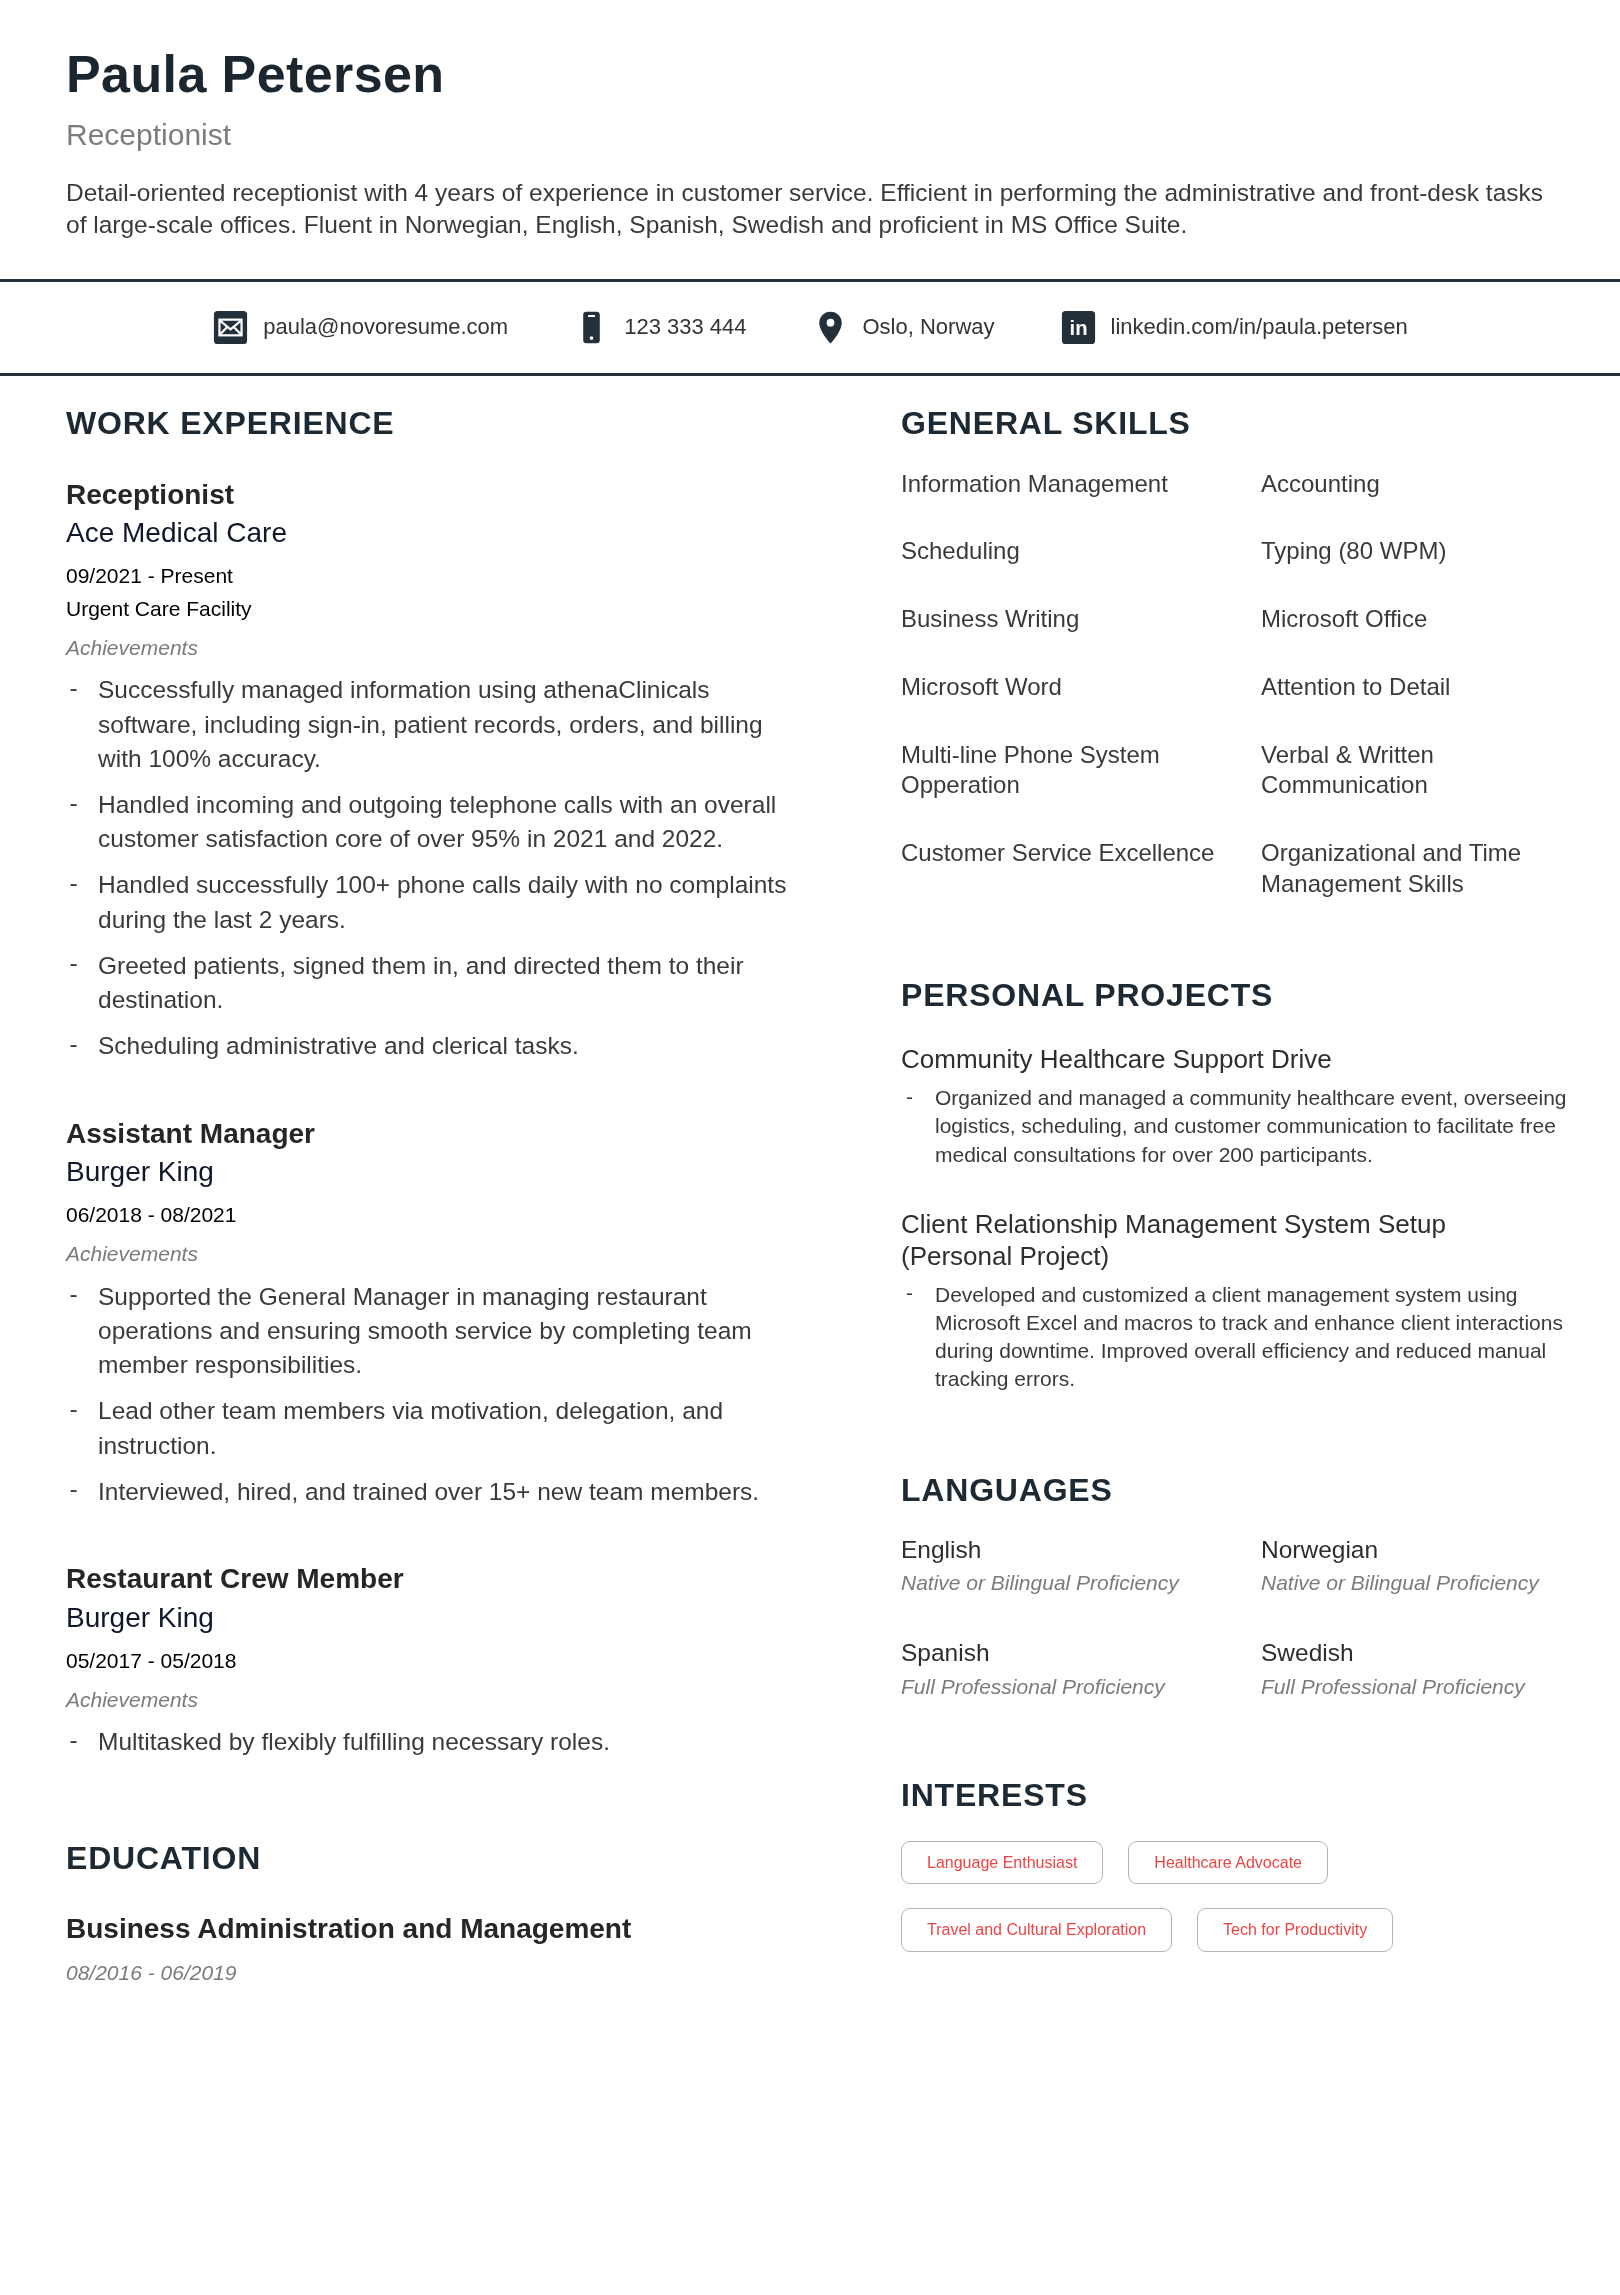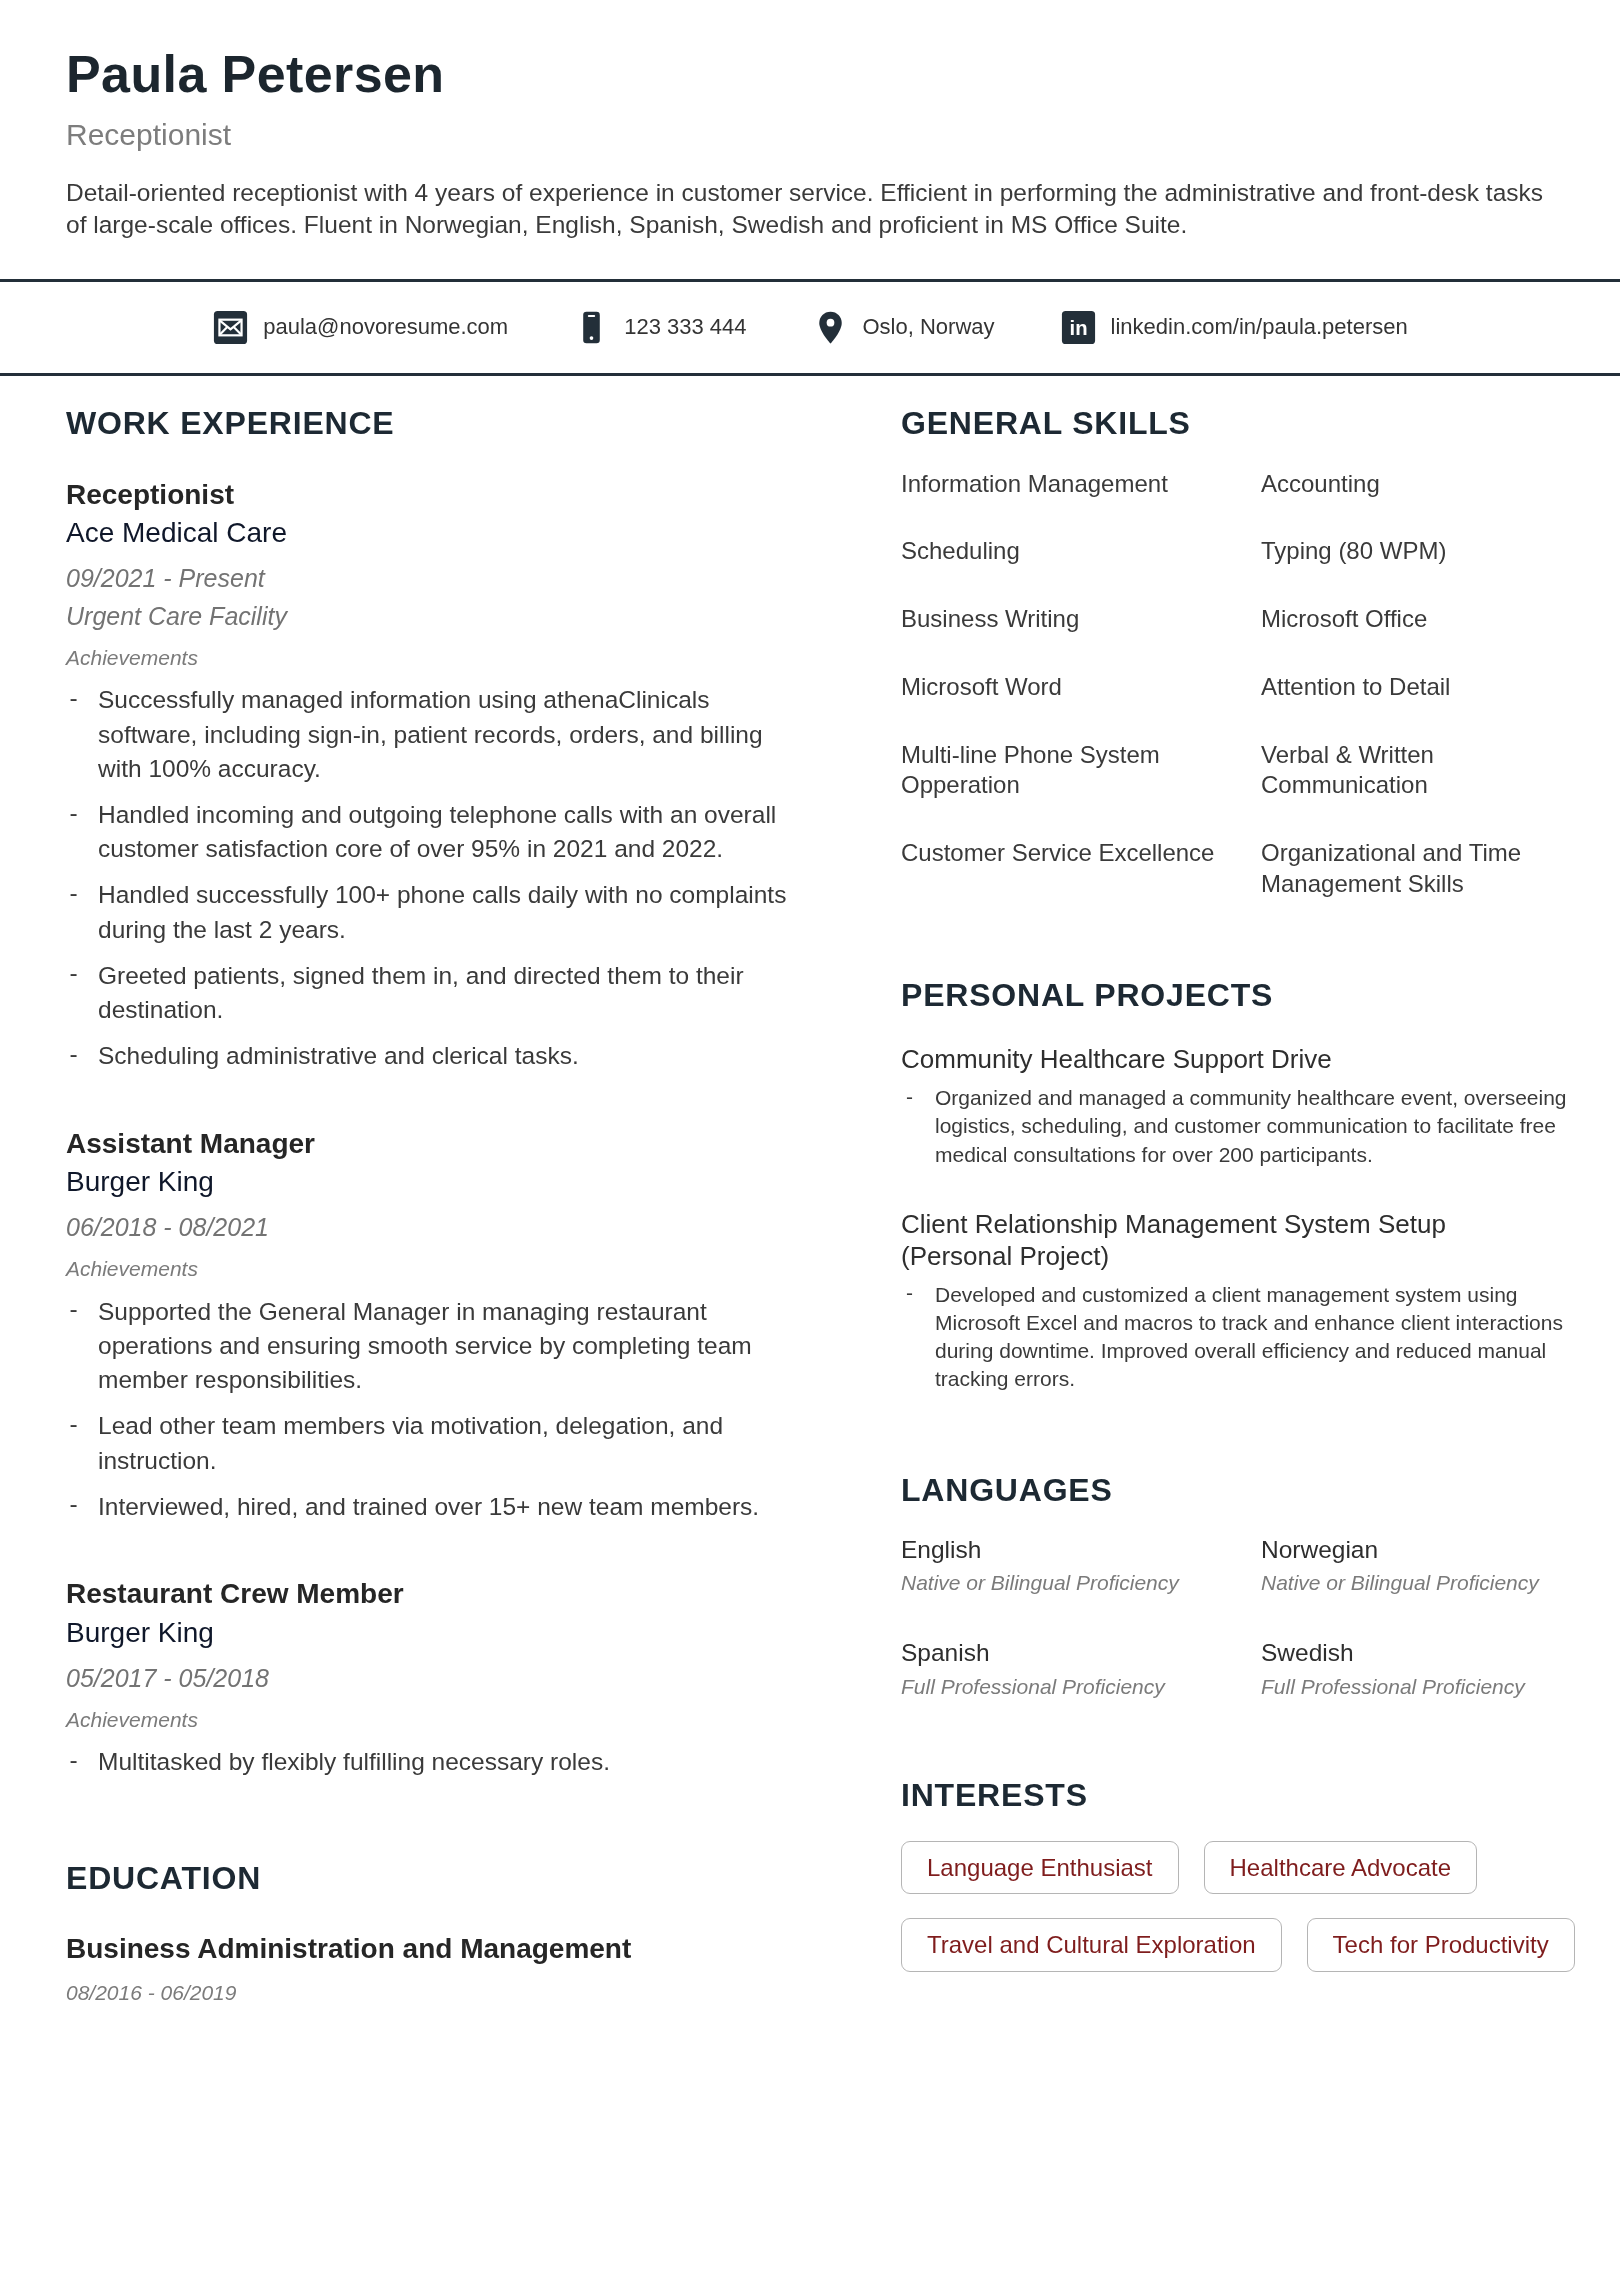--- a/index.html
+++ b/index.html
@@ -33,21 +33,21 @@
     font-size:32px; font-weight:700; color:#1d2933; letter-spacing:0.8px;
   }
   .right-section { margin-top:0; }
   .right-section + .right-section { margin-top:78px; }
 
   
   .entry { margin-top:37px; }
   .entry + .entry { margin-top:54px; }
   .entry-title { font-size:28px; font-weight:700; color:#262626; }
   .entry-company { font-size:28px; font-weight:400; color:#0f172a; margin-top:6.8px; }
-  .entry-meta { font-size:25px; font-style:italic; color:#737373; margin-top:15px; }
+  .entry-meta { font-size:21px; color:#000000; margin-top:15px; }
   .entry-meta.tight { margin-top:8.4px; }
   .ach-label { font-size:21px; font-style:italic; color:#7b7b7b; margin-top:15px; }
 
   ul.bullets { list-style:none; margin-top:13.5px; }
   ul.bullets li {
     position:relative; padding-left:32px; font-size:24.5px; line-height:1.4;
     color:#3a3a3a; margin-top:11.8px;
   }
   ul.bullets li::before {
     content:"-"; position:absolute; left:3.4px; top:-2.5px; color:#3a3a3a;
@@ -81,21 +81,21 @@
     display:grid; grid-template-columns:1fr 1fr; column-gap:42px; row-gap:44px;
     margin-top:27px;
   }
   .lang-name { font-size:24.5px; color:#2e2e2e; }
   .lang-level { font-size:21px; font-style:italic; color:#7b7b7b; margin-top:7.6px; }
 
   
   .tags { display:flex; flex-wrap:wrap; gap:23.6px 25px; margin-top:27px; max-width:684px; }
   .tag {
     display:inline-block; border:1.7px solid #b5b5b5; border-radius:9px;
-    padding:11.8px 25px; font-size:24px; color:#7f1d1d; background:#fff;
+    padding:11.8px 25px; font-size:16px; color:#ef4444; background:#fff;
     white-space:nowrap;
   }
 </style>
 </head>
 <body>
 
 <div class="header">
   <div class="name">Paula Petersen</div>
   <div class="job-subtitle">Receptionist</div>
   <div class="summary">Detail-oriented receptionist with 4 years of experience in customer service. Efficient in performing the administrative and front-desk tasks of large-scale offices. Fluent in Norwegian, English, Spanish, Swedish and proficient in MS Office Suite.</div>

